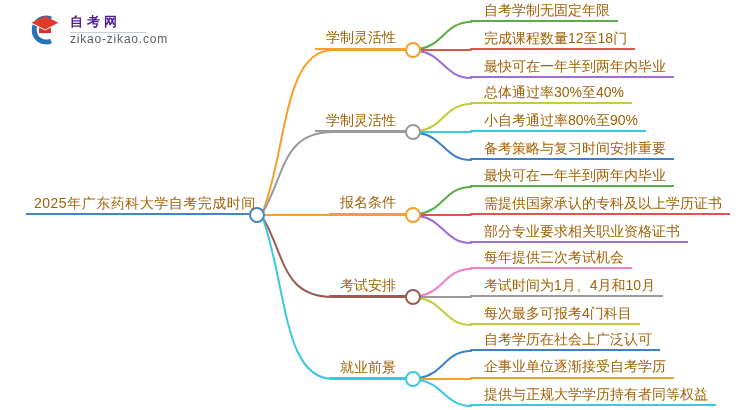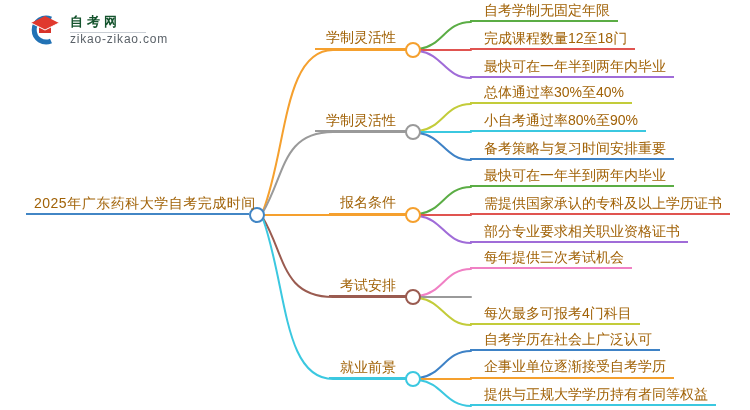--- a/index.html
+++ b/index.html
@@ -40,21 +40,21 @@
   .wire{fill:none;stroke-width:2;stroke-linecap:round;}
   .sk-blue{stroke:#4286C5;} .sk-orange{stroke:#F5A02E;} .sk-green{stroke:#5BAD45;}
   .sk-red{stroke:#E05450;} .sk-purple{stroke:#A06CD8;} .sk-gray{stroke:#9A9A9A;}
   .sk-olive{stroke:#C3CC3A;} .sk-cyan{stroke:#3BC8E0;} .sk-midblue{stroke:#3E82C6;}
   .sk-brown{stroke:#9A5B50;} .sk-pink{stroke:#F080C4;}
   .ring{fill:#ffffff;stroke-width:2;}
 
   
   .logo{position:absolute;left:28px;top:12px;z-index:2;display:flex;align-items:center;cursor:pointer;}
   .logo-text{margin-left:8px;display:flex;flex-direction:column;}
-  .site-name{font-size:13px;font-weight:bold;color:#14532d;letter-spacing:4px;line-height:16px;}
+  .site-name{font-size:13px;font-weight:bold;color:#4c1d95;letter-spacing:4px;line-height:16px;}
   .logo-sep{border-top:1px solid #c9ced4;margin:2px 0 1px 0;width:76px;}
   .site-url{font-size:12px;color:#5a6168;letter-spacing:0.8px;line-height:10px;}
 </style>
 </head>
 <body>
 
 <div id="canvas">
 
   <svg id="wires" width="750" height="410" viewBox="0 0 750 410">
 
@@ -120,19 +120,20 @@
 
   <div class="node child-node bc-olive" style="left:470px;top:82px;">总体通过率30%至40%</div>
   <div class="node child-node bc-cyan" style="left:470px;top:110px;">小自考通过率80%至90%</div>
   <div class="node child-node bc-midblue" style="left:470px;top:138px;">备考策略与复习时间安排重要</div>
 
   <div class="node child-node bc-green" style="left:470px;top:165px;">最快可在一年半到两年内毕业</div>
   <div class="node child-node bc-red" style="left:470px;top:193px;">需提供国家承认的专科及以上学历证书</div>
   <div class="node child-node bc-purple" style="left:470px;top:221px;">部分专业要求相关职业资格证书</div>
 
   <div class="node child-node bc-pink" style="left:470px;top:247px;">每年提供三次考试机会</div>
+  <div class="node child-node bc-gray" style="left:470px;top:275px;">考试时间为1月、4月和10月</div>
   <div class="node child-node bc-olive" style="left:470px;top:303px;">每次最多可报考4门科目</div>
 
   <div class="node child-node bc-midblue" style="left:470px;top:329px;">自考学历在社会上广泛认可</div>
   <div class="node child-node bc-orange" style="left:470px;top:357px;">企事业单位逐渐接受自考学历</div>
   <div class="node child-node bc-cyan" style="left:470px;top:384px;">提供与正规大学学历持有者同等权益</div>
 
 </div>
 
 </body></html>

